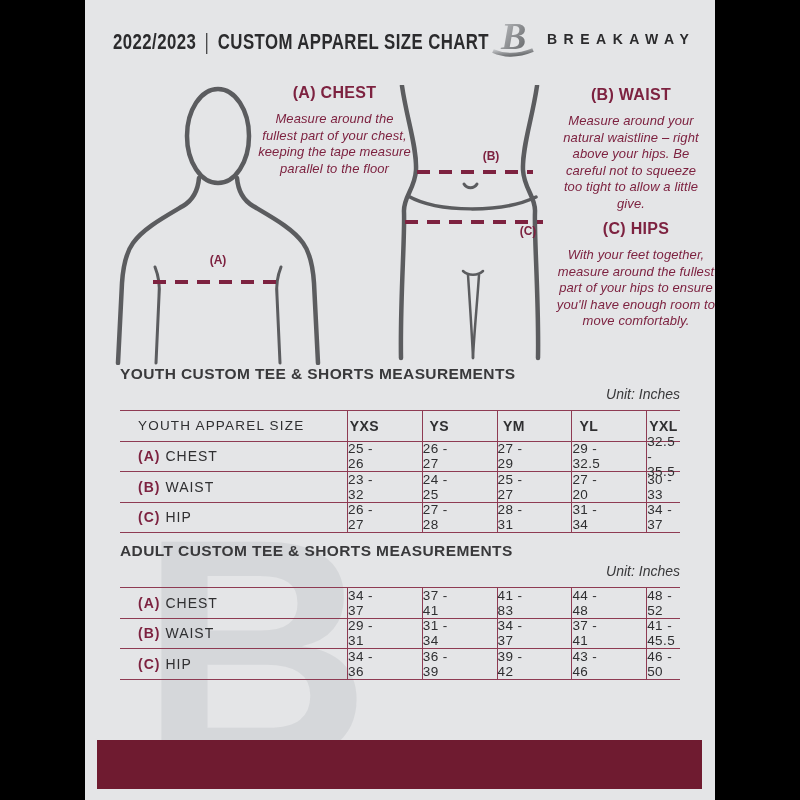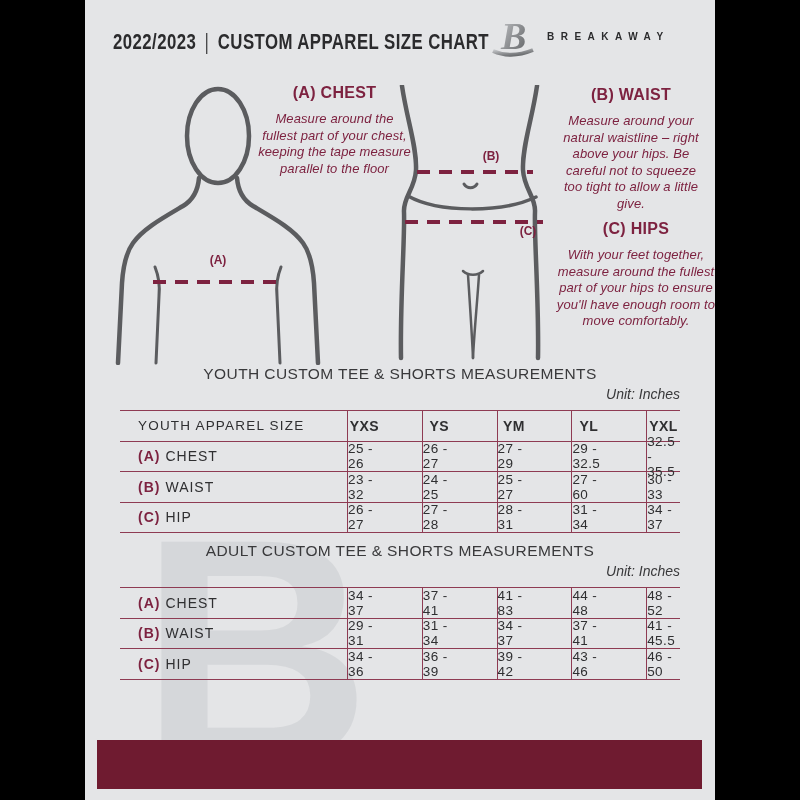--- a/index.html
+++ b/index.html
@@ -34,21 +34,21 @@
     position: absolute; left: 28px; top: 30px;
     font-size: 20px; font-weight: bold; color: #2b2b2d;
     letter-spacing: 0.5px; white-space: nowrap;
     transform: scale(0.84, 1.08); transform-origin: left top;
     z-index: 2;
   }
   .header-title .divider { margin: 0 10px; font-weight: normal; color: #4a4a4c; }
   .logo { position: absolute; left: 404px; top: 13px; z-index: 2; }
   .brand {
     position: absolute; left: 462px; top: 31px;
-    font-size: 10px; font-weight: bold; letter-spacing: 6.5px;
+    font-size: 14px; font-weight: bold; letter-spacing: 6.5px;
     color: #2b2b2d; z-index: 2;
   }
   
   svg.figure { position: absolute; z-index: 1; }
   .fig1 { left: 28px; top: 78px; }
   .fig2 { left: 303px; top: 85px; }
   .diagram-label {
     position: absolute; z-index: 2;
     font-size: 12px; font-weight: bold; color: var(--accent);
     text-align: center;
@@ -67,21 +67,21 @@
     color: var(--accent); line-height: 1.27; letter-spacing: 0.1px;
   }
   .instr-chest { left: 172px; top: 84px; width: 155px; }
   .instr-waist { left: 470px; top: 86px; width: 152px; }
   .instr-hips  { left: 470px; top: 220px; width: 162px; }
   
   .section { position: absolute; width: 560px; z-index: 1; }
   .section-youth { left: 35px; top: 365px; }
   .section-adult { left: 35px; top: 542px; }
   .section-title {
-    text-align: center; font-size: 15.5px; font-weight: 400;
+    font-size: 15.5px; font-weight: 700;
     color: #39393b; letter-spacing: 0.4px; margin-bottom: 3px;
   }
   .section-unit {
     text-align: right; font-size: 14px; font-style: italic; font-weight: 500;
     color: #39393b; margin-bottom: 8px;
   }
   .stable { border-top: 1.5px solid var(--table-border); }
   .trow {
     display: grid; grid-template-columns: 186px repeat(5, 1fr);
     border-bottom: 1.5px solid var(--table-border);
@@ -192,21 +192,21 @@
           <div class="tcell val">32.5 - 35.5</div>
         </div>
         <div class="trow">
           <div class="tcell first row-label">
             <span class="row-key">(B)</span>
             <span>WAIST</span>
           </div>
           <div class="tcell val">23 - 32</div>
           <div class="tcell val">24 - 25</div>
           <div class="tcell val">25 - 27</div>
-          <div class="tcell val">27 - 60</div>
+          <div class="tcell val">27 - 20</div>
           <div class="tcell val">30 - 33</div>
         </div>
         <div class="trow">
           <div class="tcell first row-label">
             <span class="row-key">(C)</span>
             <span>HIP</span>
           </div>
           <div class="tcell val">26 - 27</div>
           <div class="tcell val">27 - 28</div>
           <div class="tcell val">28 - 31</div>

